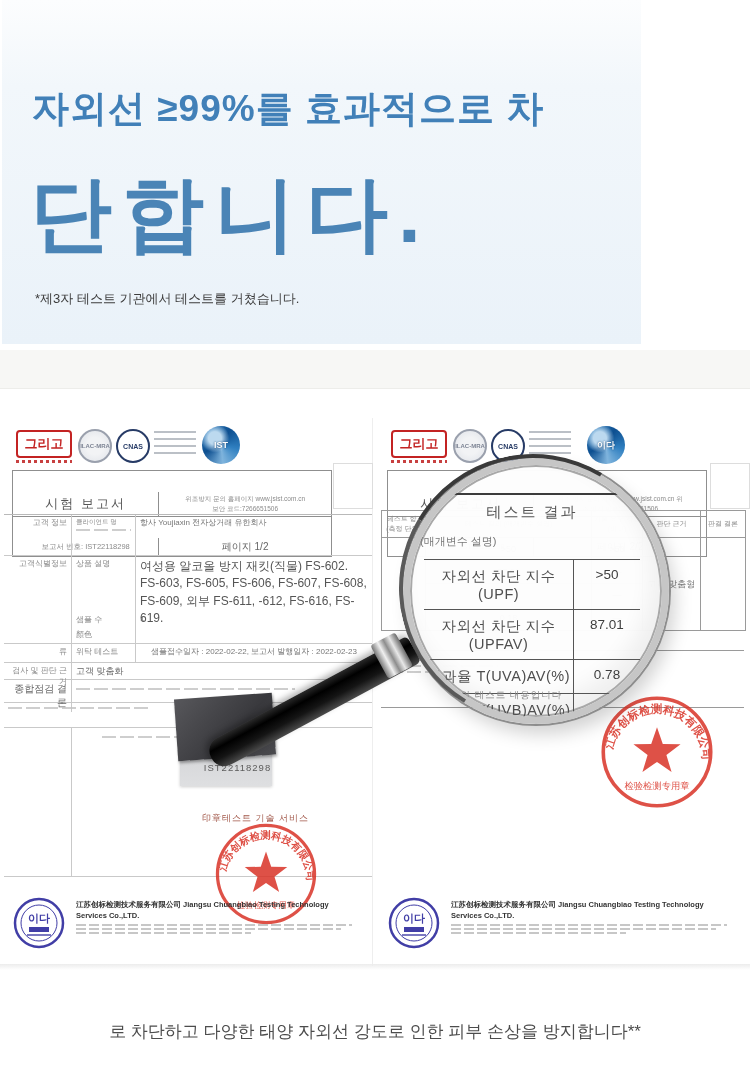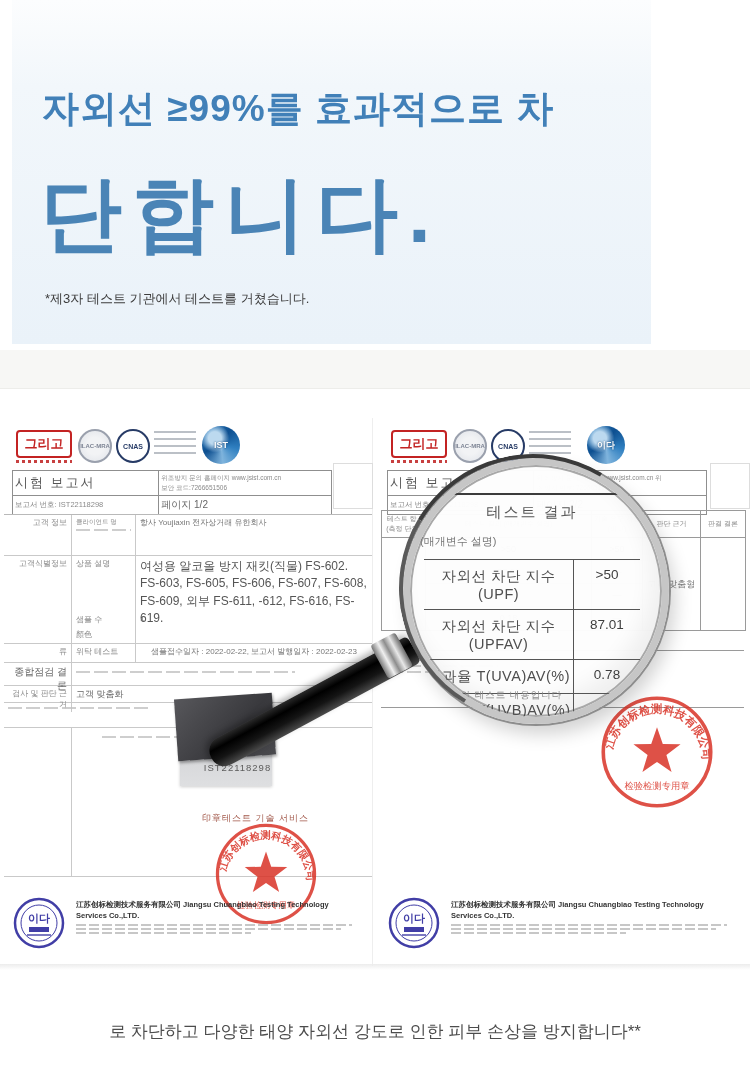--- a/index.html
+++ b/index.html
@@ -1,20 +1,20 @@
 <!DOCTYPE html>
 <html><head>
 <meta charset="utf-8">
 <style>
   html,body{margin:0;padding:0;background:#fff;}
   body{font-family:"Liberation Sans","DejaVu Sans",sans-serif;}
   .page{position:relative;width:750px;height:1083px;background:#fff;overflow:hidden;margin:0 auto;}
 
   
-  .hero{position:absolute;left:12px;top:0;width:639px;height:344px;
+  .hero{position:absolute;left:2px;top:0;width:639px;height:344px;
         background:linear-gradient(180deg,#fcfdfe 0%,#f2f7fb 25%,#eaf2f9 100%);}
   .hero-title1{position:absolute;left:30px;top:84px;font-size:37px;font-weight:600;
         color:#4180b8;letter-spacing:1px;white-space:nowrap;}
   .hero-title2{position:absolute;left:28px;top:160px;font-size:82px;font-weight:600;
         color:#4a84b6;letter-spacing:10px;white-space:nowrap;}
   .hero-note{position:absolute;left:33px;top:290px;font-size:13px;color:#3c3c3c;}
 
   
   .band{position:absolute;left:0;top:350px;width:750px;height:38px;background:#f7f7f5;
         border-bottom:1px solid #ededea;}
@@ -39,21 +39,21 @@
   .logo-swirl{position:absolute;left:198px;top:0;width:38px;height:38px;border-radius:50%;
         background:radial-gradient(circle at 34% 32%,#bcd9ef 0 18%,transparent 40%),
                    conic-gradient(from 30deg,#0d4f90,#2f7fc0,#7fb4dd,#0d4f90,#2f7fc0,#0d4f90);
         display:flex;align-items:center;justify-content:center;}
   .logo-swirl span{color:#fff;font-size:9px;font-weight:700;text-shadow:0 0 2px #0a3a6b;}
 
   .hdr-table{position:absolute;left:8px;top:52px;width:318px;border:1px solid #8f8f8f;}
   .hdr-r1{display:grid;grid-template-columns:46% 54%;border-bottom:1px solid #8f8f8f;}
   .hdr-r2{display:grid;grid-template-columns:46% 54%;}
   .hdr-cell{border-right:1px solid #8f8f8f;display:flex;flex-direction:column;
-        align-items:flex-start;justify-content:center;padding:2px 2px;}
+        align-items:center;justify-content:center;padding:2px 2px;margin-top:21px;}
   .hdr-cell:last-child{border-right:none;}
   .hdr-title{font-size:13px;color:#555;letter-spacing:2px;}
   .hdr-small{font-size:6.5px;color:#8a8a8a;line-height:1.5;text-align:center;}
   .hdr-repno{font-size:7.5px;color:#8a8a8a;}
   .hdr-page{font-size:10px;color:#666;}
   .qr{position:absolute;top:46px;width:38px;height:44px;background-color:#fff;
         background-image:repeating-linear-gradient(0deg,#111 0 3px,transparent 3px 7px,#111 7px 9px,transparent 9px 12px),
         repeating-linear-gradient(90deg,#111 0 3px,#fff 3px 6px,#111 6px 8px,#fff 8px 13px);
         background-blend-mode:screen;outline:1px solid #ddd;}
   .qr-l{left:330px;} .qr-r{left:332px;}
@@ -215,29 +215,29 @@
       <div class="ldrow" style="height:16px">
         <div class="ld-label"></div>
         <div class="ld-mid">顏色</div>
         <div class="ld-val"></div>
       </div>
       <div class="ldrow" style="height:18px">
         <div class="ld-label">류</div>
         <div class="ld-mid">위탁 테스트</div>
         <div class="ld-val" style="text-align:center">샘플접수일자 : 2022-02-22, 보고서 발행일자 : 2022-02-23</div>
       </div>
+      <div class="ldrow" style="height:16px;grid-template-columns:68px 1fr">
+        <div class="ld-label">검사 및 판단 근거</div>
+        <div class="ld-val" style="font-size:9px;color:#666">고객 맞춤화</div>
+      </div>
       <div class="ldrow" style="height:22px;grid-template-columns:68px 1fr">
         <div class="ld-label" style="font-size:10px;color:#666">종합점검 결론</div>
         <div>
             <div class="fineline" style="margin-top:6px;width:75%"></div>
           </div>
-      </div>
-      <div class="ldrow" style="height:16px;grid-template-columns:68px 1fr">
-        <div class="ld-label">검사 및 판단 근거</div>
-        <div class="ld-val" style="font-size:9px;color:#666">고객 맞춤화</div>
       </div>
       <div class="ldrow" style="height:24px;grid-template-columns:1fr">
         <div>
             <div class="fineline" style="width:40%"></div>
           </div>
       </div>
       <div class="ld-bigcell">
         <div></div>
         <div>
             <div class="fineline" style="margin:8px 30px;width:55%"></div>

